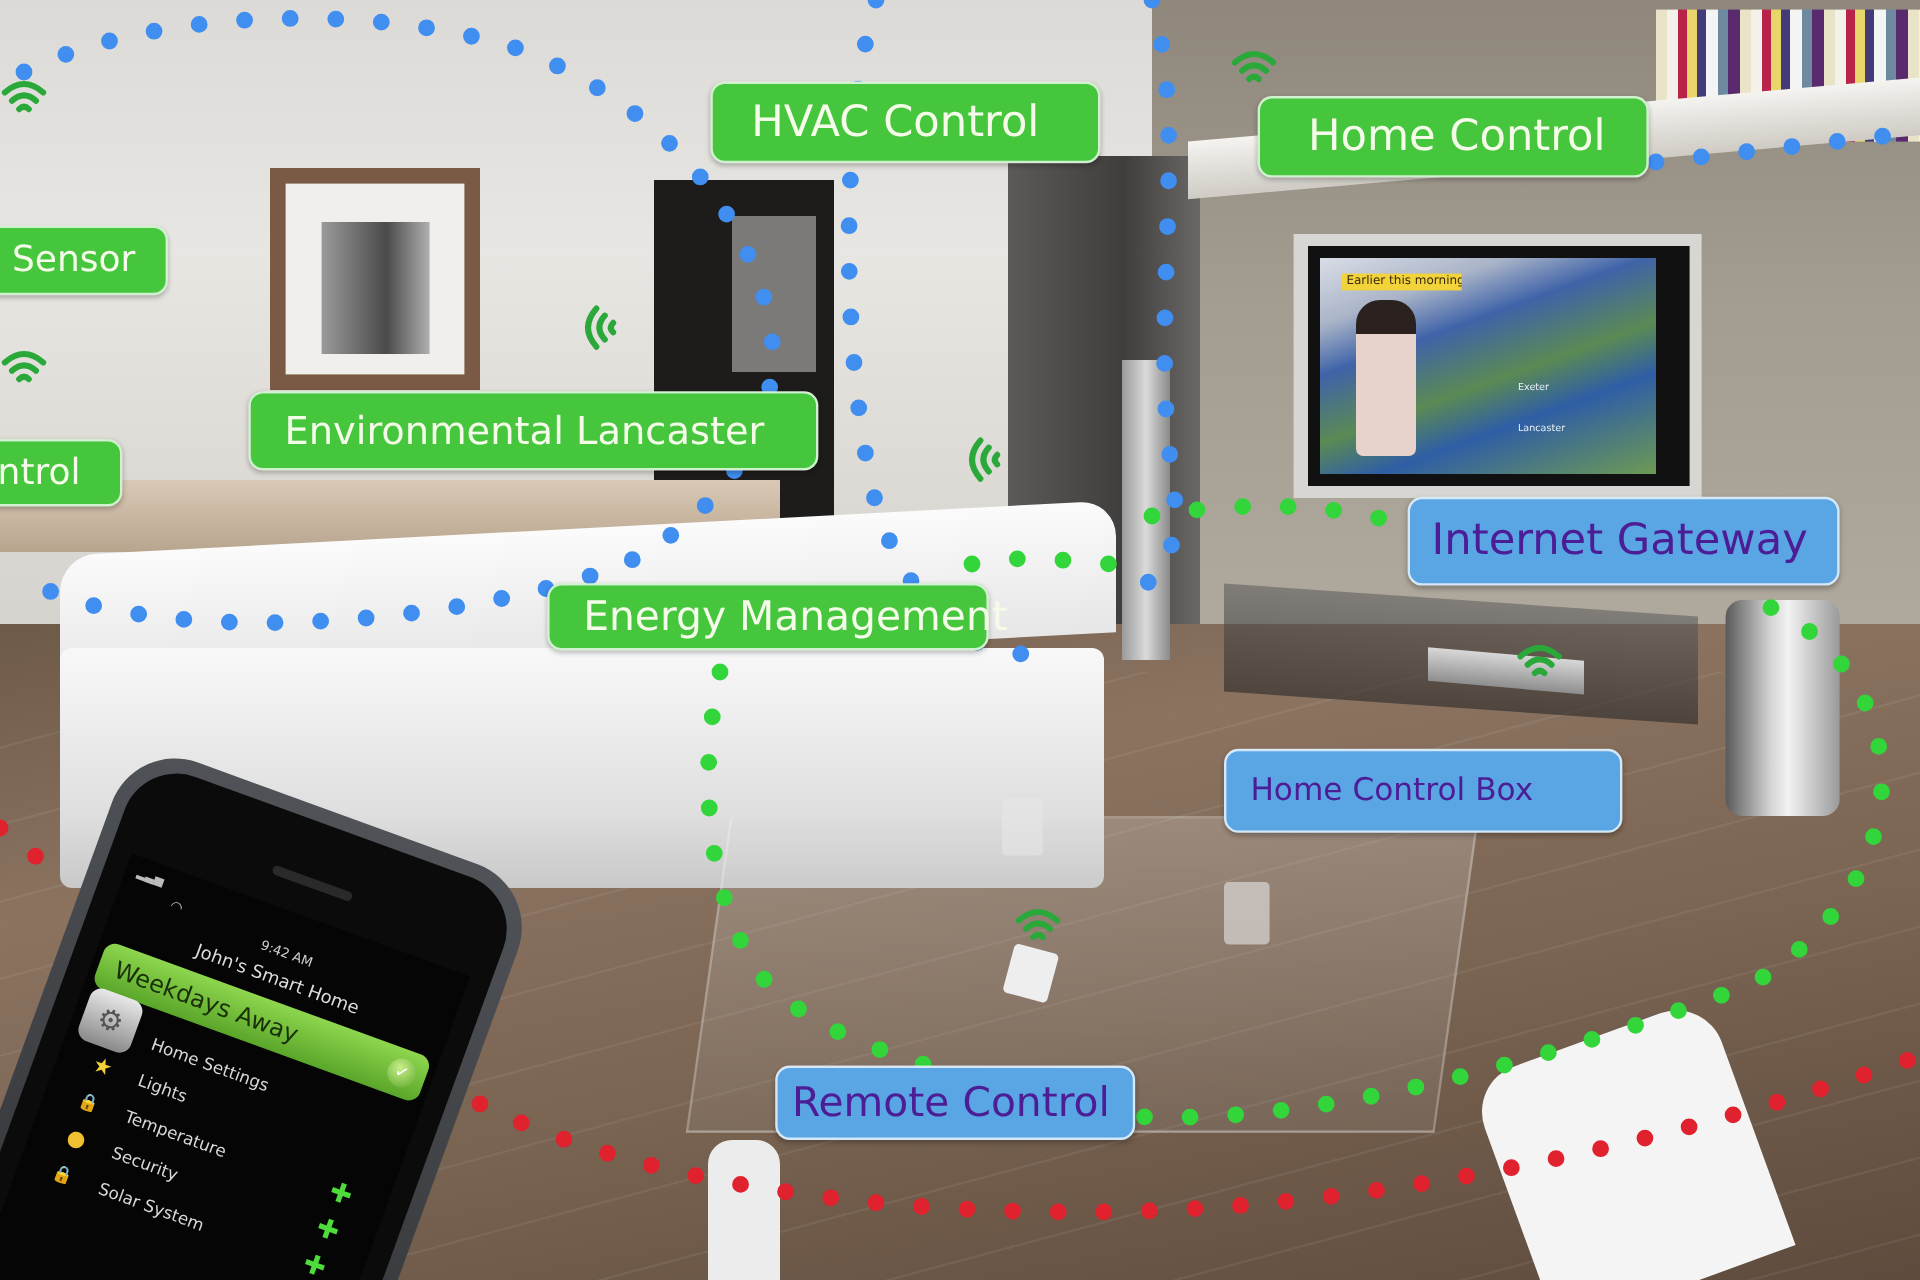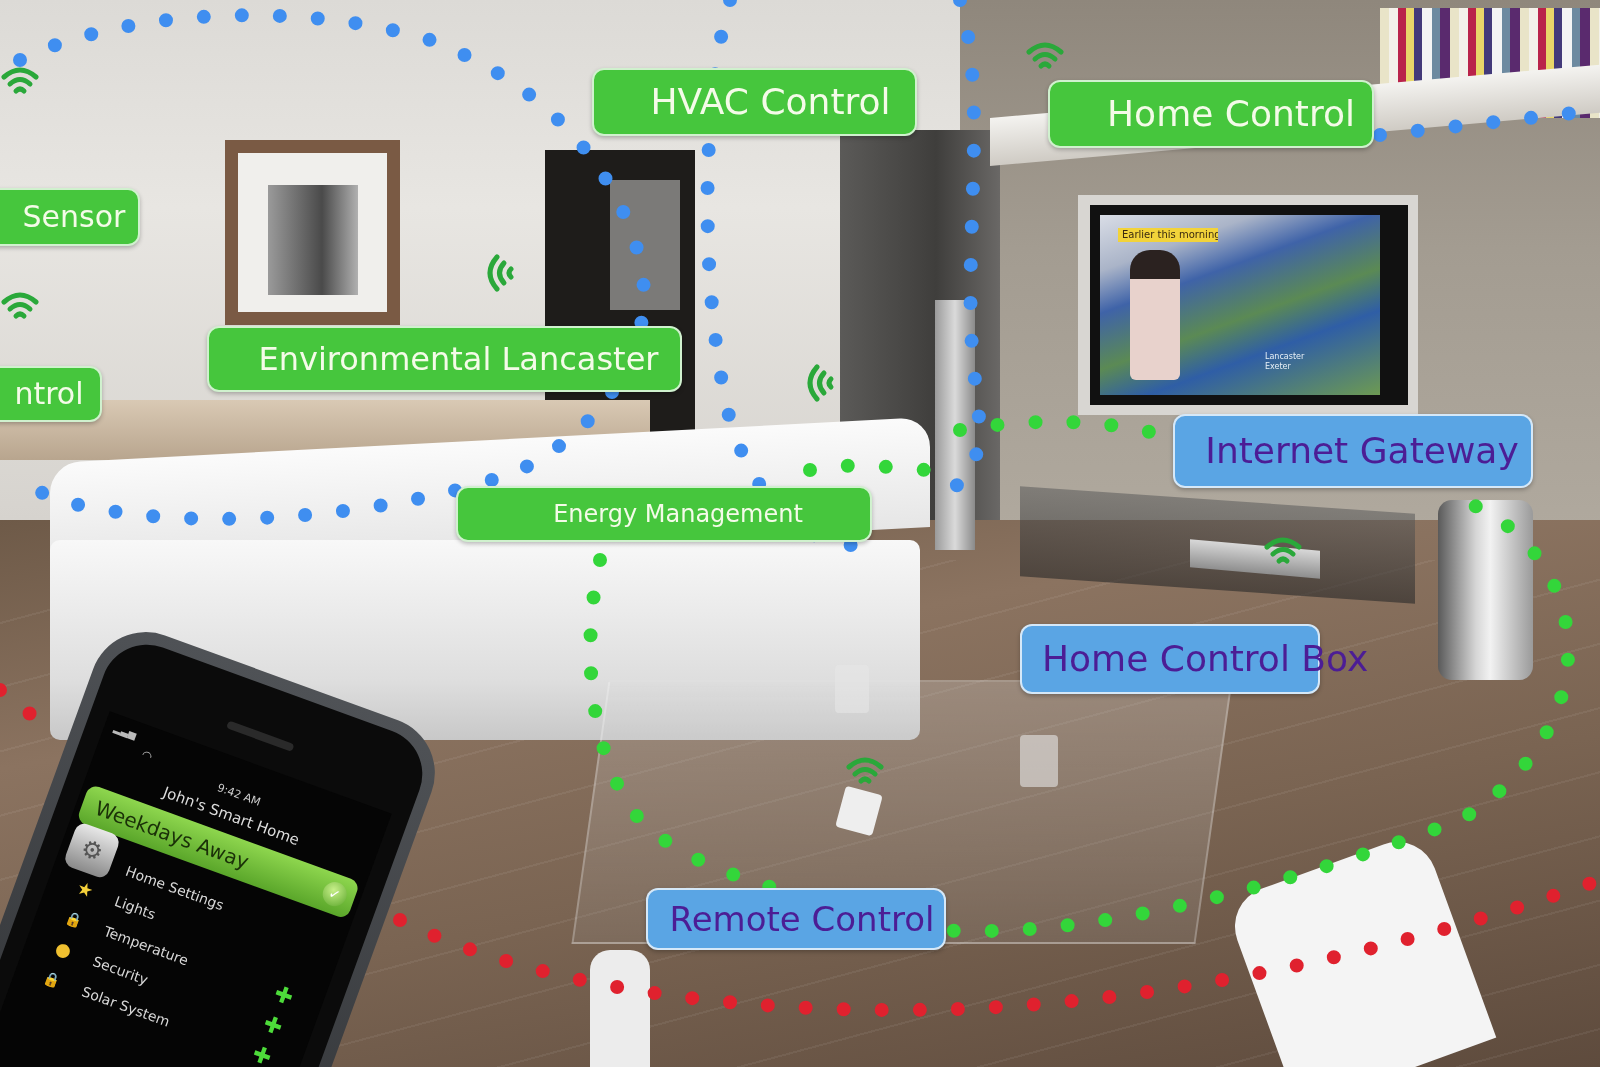--- a/index.html
+++ b/index.html
@@ -60,21 +60,21 @@
   
   .net svg { position:absolute; left:0; top:0; }
 
   
   .callout { position:absolute; border-radius:12px; border:2px solid rgba(255,255,255,.75);
     color:#f4fbe8; font-family:"DejaVu Sans", sans-serif; white-space:nowrap;
     box-shadow:0 2px 4px rgba(0,0,0,.25); box-sizing:border-box; }
   .callout.green { background:#46c63d; }
   .callout.blue { background:#5aa5e4; color:#4c1d95; }
   .callout .tail { position:absolute; width:0; height:0; }
-  .callout .label { display:block;text-align:center; }
+  .callout .label { display:block; }
 
   
   .wifi { position:absolute; width:40px; height:30px; }
   .wifi svg { display:block; }
 
   
   .phone { left:-40px; top:640px; width:460px; height:520px; transform:rotate(20deg); transform-origin:center; }
   .phone-body { position:absolute; left:60px; top:20px; width:360px; height:560px;
     background:linear-gradient(180deg,#4f5256,#2e3033); border-radius:56px; }
   .phone-face { position:absolute; left:72px; top:32px; width:336px; height:536px; background:#0b0b0b; border-radius:46px; }
@@ -111,21 +111,21 @@
   <div class="abs frame-mat"></div>
   <div class="abs frame-pic"></div>
   <div class="abs table"></div>
   <div class="abs books"></div>
   <div class="abs shelf"></div>
   <div class="abs tv-frame"></div>
   <div class="abs tv-screen"></div>
   <div class="abs tv-image"></div>
   <div class="abs tv-banner">Earlier this morning</div>
   <div class="abs tv-presenter"></div>
-  <div class="abs tv-city" style="left:1265px;top:318px;margin-top:44px;">Exeter</div>
+  <div class="abs tv-city" style="left:1265px;top:318px;">Exeter</div>
   <div class="abs tv-city" style="left:1265px;top:352px;">Lancaster</div>
   <div class="abs speaker"></div>
   <div class="abs media-console"></div>
   <div class="abs console-box"></div>
   <div class="abs bin"></div>
   <div class="abs sofa-back"></div>
   <div class="abs sofa-seat"></div>
   <div class="abs coffee-table"></div>
   <div class="abs glass-a"></div>
   <div class="abs glass-b"></div>
@@ -236,33 +236,33 @@
         <path d="M4 44 L10 0 L40 44 Z" fill="#46c63d"></path>
       </svg>
     <span class="label">Home Control</span>
   </div>
   <div class="callout green" style="left:207px;top:326px;width:475px;height:66px;font-size:32px;line-height:62px;padding-left:28px;">
     <svg class="tail" style="left:400px;top:-42px;" width="44" height="46" viewBox="0 0 44 46">
         <path d="M4 44 L10 0 L40 44 Z" fill="#46c63d"></path>
       </svg>
     <span class="label">Environmental Lancaster</span>
   </div>
-  <div class="callout green" style="left:456px;top:486px;width:416px;height:56px;font-size:24px;line-height:52px;padding-left:28px;">
+  <div class="callout green" style="left:456px;top:486px;width:368px;height:56px;font-size:34px;line-height:52px;padding-left:28px;">
     <svg class="tail" style="left:356px;top:-42px;" width="44" height="46" viewBox="0 0 44 46">
         <path d="M4 44 L10 0 L40 44 Z" fill="#46c63d"></path>
       </svg>
     <span class="label">Energy Management</span>
   </div>
   <div class="callout blue" style="left:1173px;top:414px;width:360px;height:74px;font-size:36px;line-height:70px;padding-left:18px;">
     <svg class="tail" style="left:30px;top:70px;" width="40" height="46" viewBox="0 0 40 46">
         <path d="M2 0 L28 44 L36 0 Z" fill="#5aa5e4"></path>
       </svg>
     <span class="label">Internet Gateway</span>
   </div>
-  <div class="callout blue" style="left:1020px;top:624px;width:300px;height:70px;font-size:36px;line-height:66px;padding-left:20px;">
+  <div class="callout blue" style="left:1020px;top:624px;width:332px;height:70px;font-size:26px;line-height:66px;padding-left:20px;">
     <svg class="tail" style="left:290px;top:-44px;" width="40" height="48" viewBox="0 0 40 48">
         <path d="M4 46 L10 0 L36 46 Z" fill="#5aa5e4"></path>
       </svg>
     <span class="label">Home Control Box</span>
   </div>
   <div class="callout blue" style="left:646px;top:888px;width:300px;height:62px;font-size:34px;line-height:58px;padding-left:12px;">
     <svg class="tail" style="left:240px;top:-42px;" width="40" height="46" viewBox="0 0 40 46">
         <path d="M4 44 L10 0 L36 44 Z" fill="#5aa5e4"></path>
       </svg>
     <span class="label">Remote Control</span>

